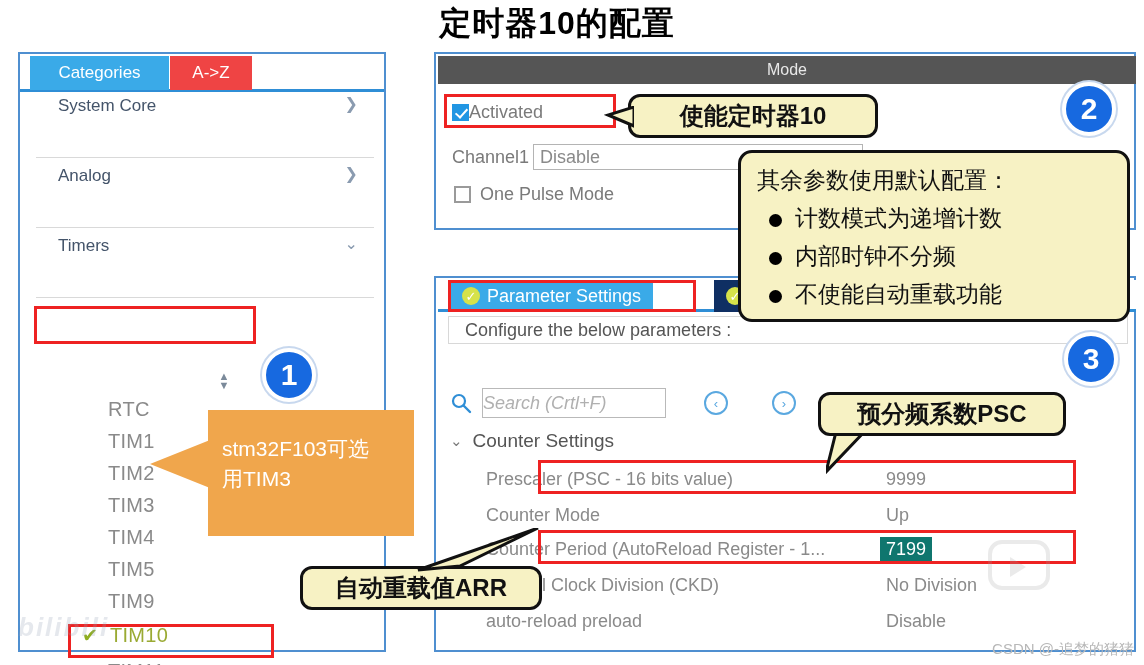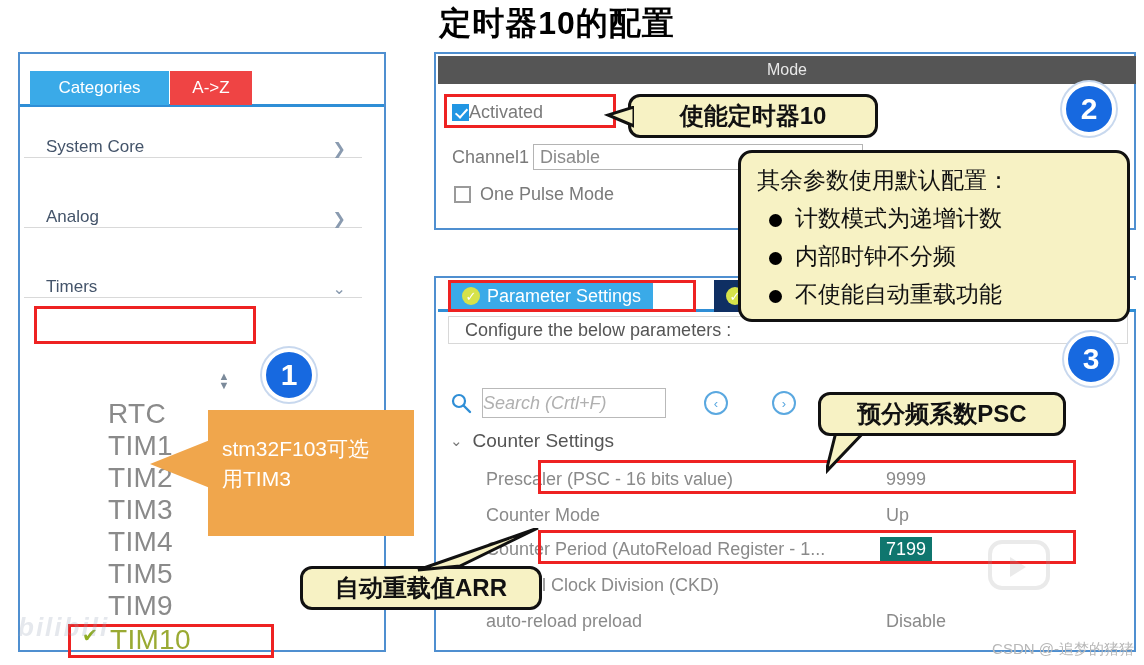--- a/index.html
+++ b/index.html
@@ -37,21 +37,20 @@
     border: 2px solid #4f8fd0;
     box-sizing: border-box;
   }
   #tabs-row {
     position: absolute;
     left: 0; top: 0;
     width: 100%; height: 38px;
     background: #ffffff;
     border-bottom: 3px solid #2f8ed6;
     box-sizing: border-box;
-    margin-top: 15px;
   }
   .tab {
     position: absolute;
     top: 2px; height: 34px;
     box-sizing: border-box;
     display: flex; align-items: center; justify-content: center;
     font-size: 17px;
     color: #ffffff;
     white-space: nowrap;
   }
@@ -59,26 +58,26 @@
     left: 10px; width: 139px;
     background: #3aaae8;
   }
   #tab-az {
     left: 150px; width: 82px;
     background: #ef4444;
   }
 
   .cat-row {
     position: absolute;
-    left: 4px;
+    left: 16px;
     width: 338px;
     height: 62px;
     border-bottom: 1px solid #d9d9d9;
     box-sizing: border-box;
-    display: flex; align-items: flex-end;
+    display: flex; align-items: flex-start;
   }
   .cat-label {
     font-size: 17px;
     color: #44546a;
     padding-left: 22px;
   }
   .cat-chevron {
     position: absolute;
     right: 16px;
     color: #8a9bb0;
@@ -103,21 +102,21 @@
     width: 16px; height: 18px;
     color: #7b8a9a;
     font-size: 11px;
     line-height: 9px;
     text-align: center;
   }
 
   .timer-item {
     position: absolute;
     left: 88px;
-    font-size: 28px;
+    font-size: 20px;
     color: #8a8a8a;
     letter-spacing: 0.3px;
     white-space: nowrap;
   }
   .timer-item.sel { color: #9aaa33; left: 90px; }
   .timer-check {
     position: absolute;
     left: 62px;
     color: #8fae20;
     font-size: 19px;
@@ -618,20 +617,21 @@
   <div class="param-row" id="prow-1">
     <span class="param-name">Counter Mode</span>
     <span class="param-value">Up</span>
   </div>
   <div class="param-row" id="prow-2">
     <span class="param-name">Counter Period (AutoReload Register - 1...</span>
     <span class="param-value selected">7199</span>
   </div>
   <div class="param-row" id="prow-3">
     <span class="param-name">Internal Clock Division (CKD)</span>
+    <span class="param-value">No Division</span>
   </div>
   <div class="param-row" id="prow-4">
     <span class="param-name">auto-reload preload</span>
     <span class="param-value">Disable</span>
   </div>
 
   <div id="psc-hl"></div>
   <div id="arr-hl"></div>
 </div>
 

